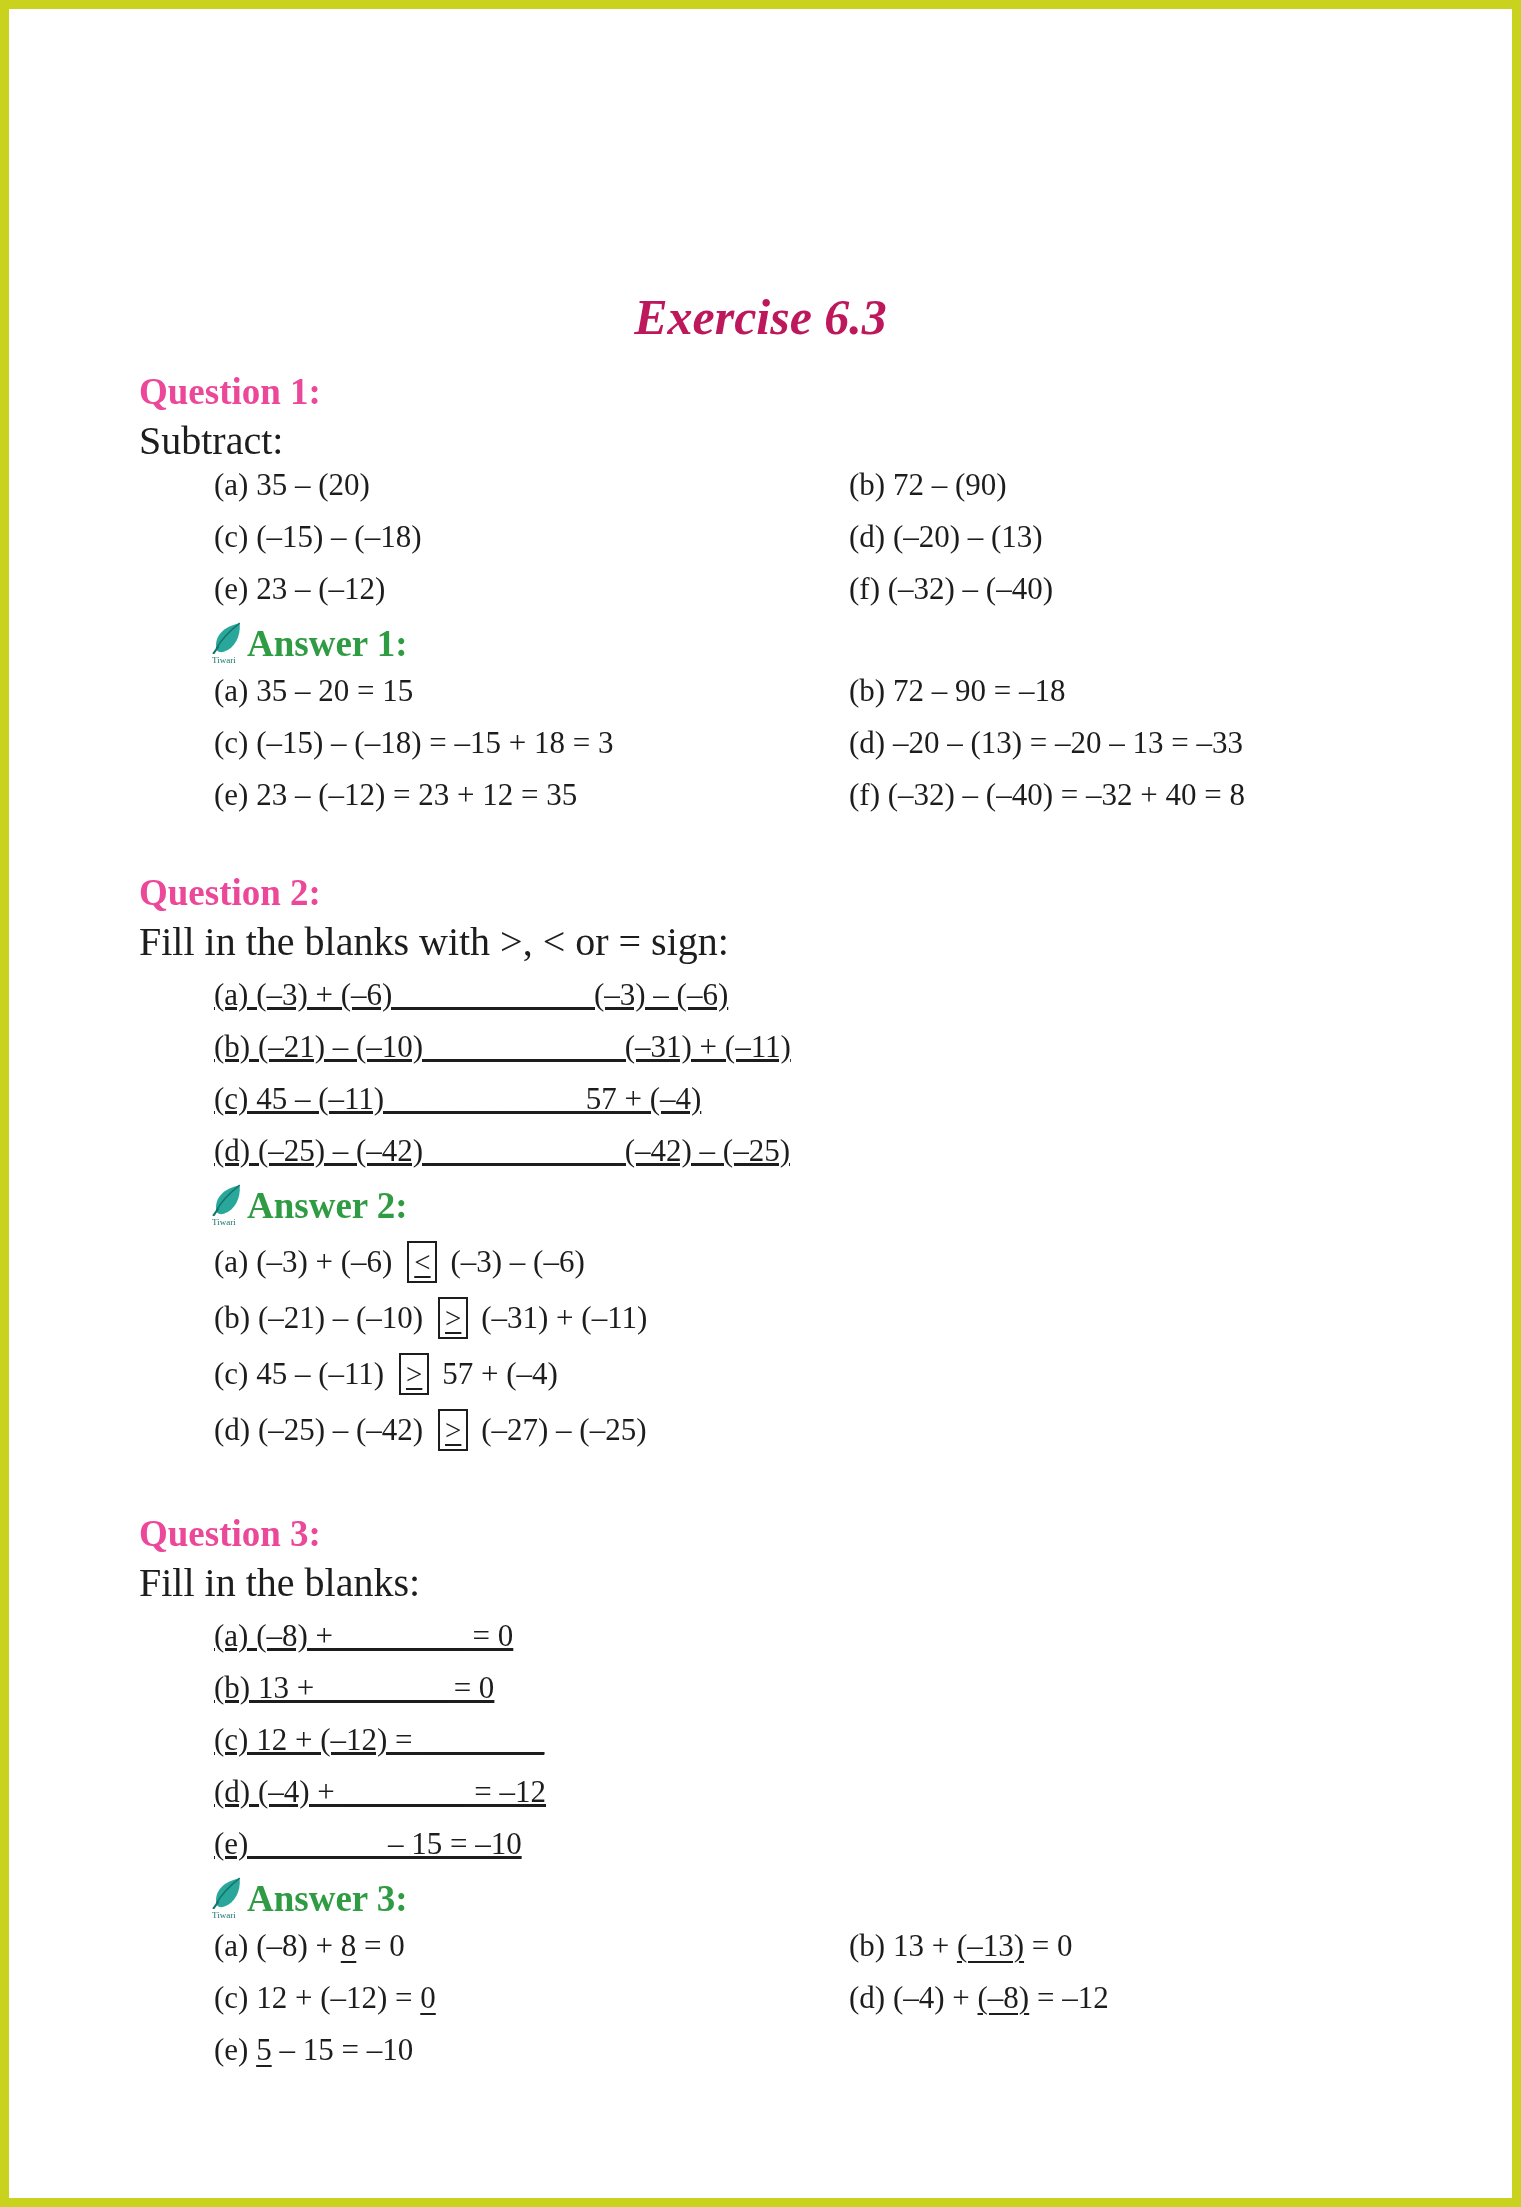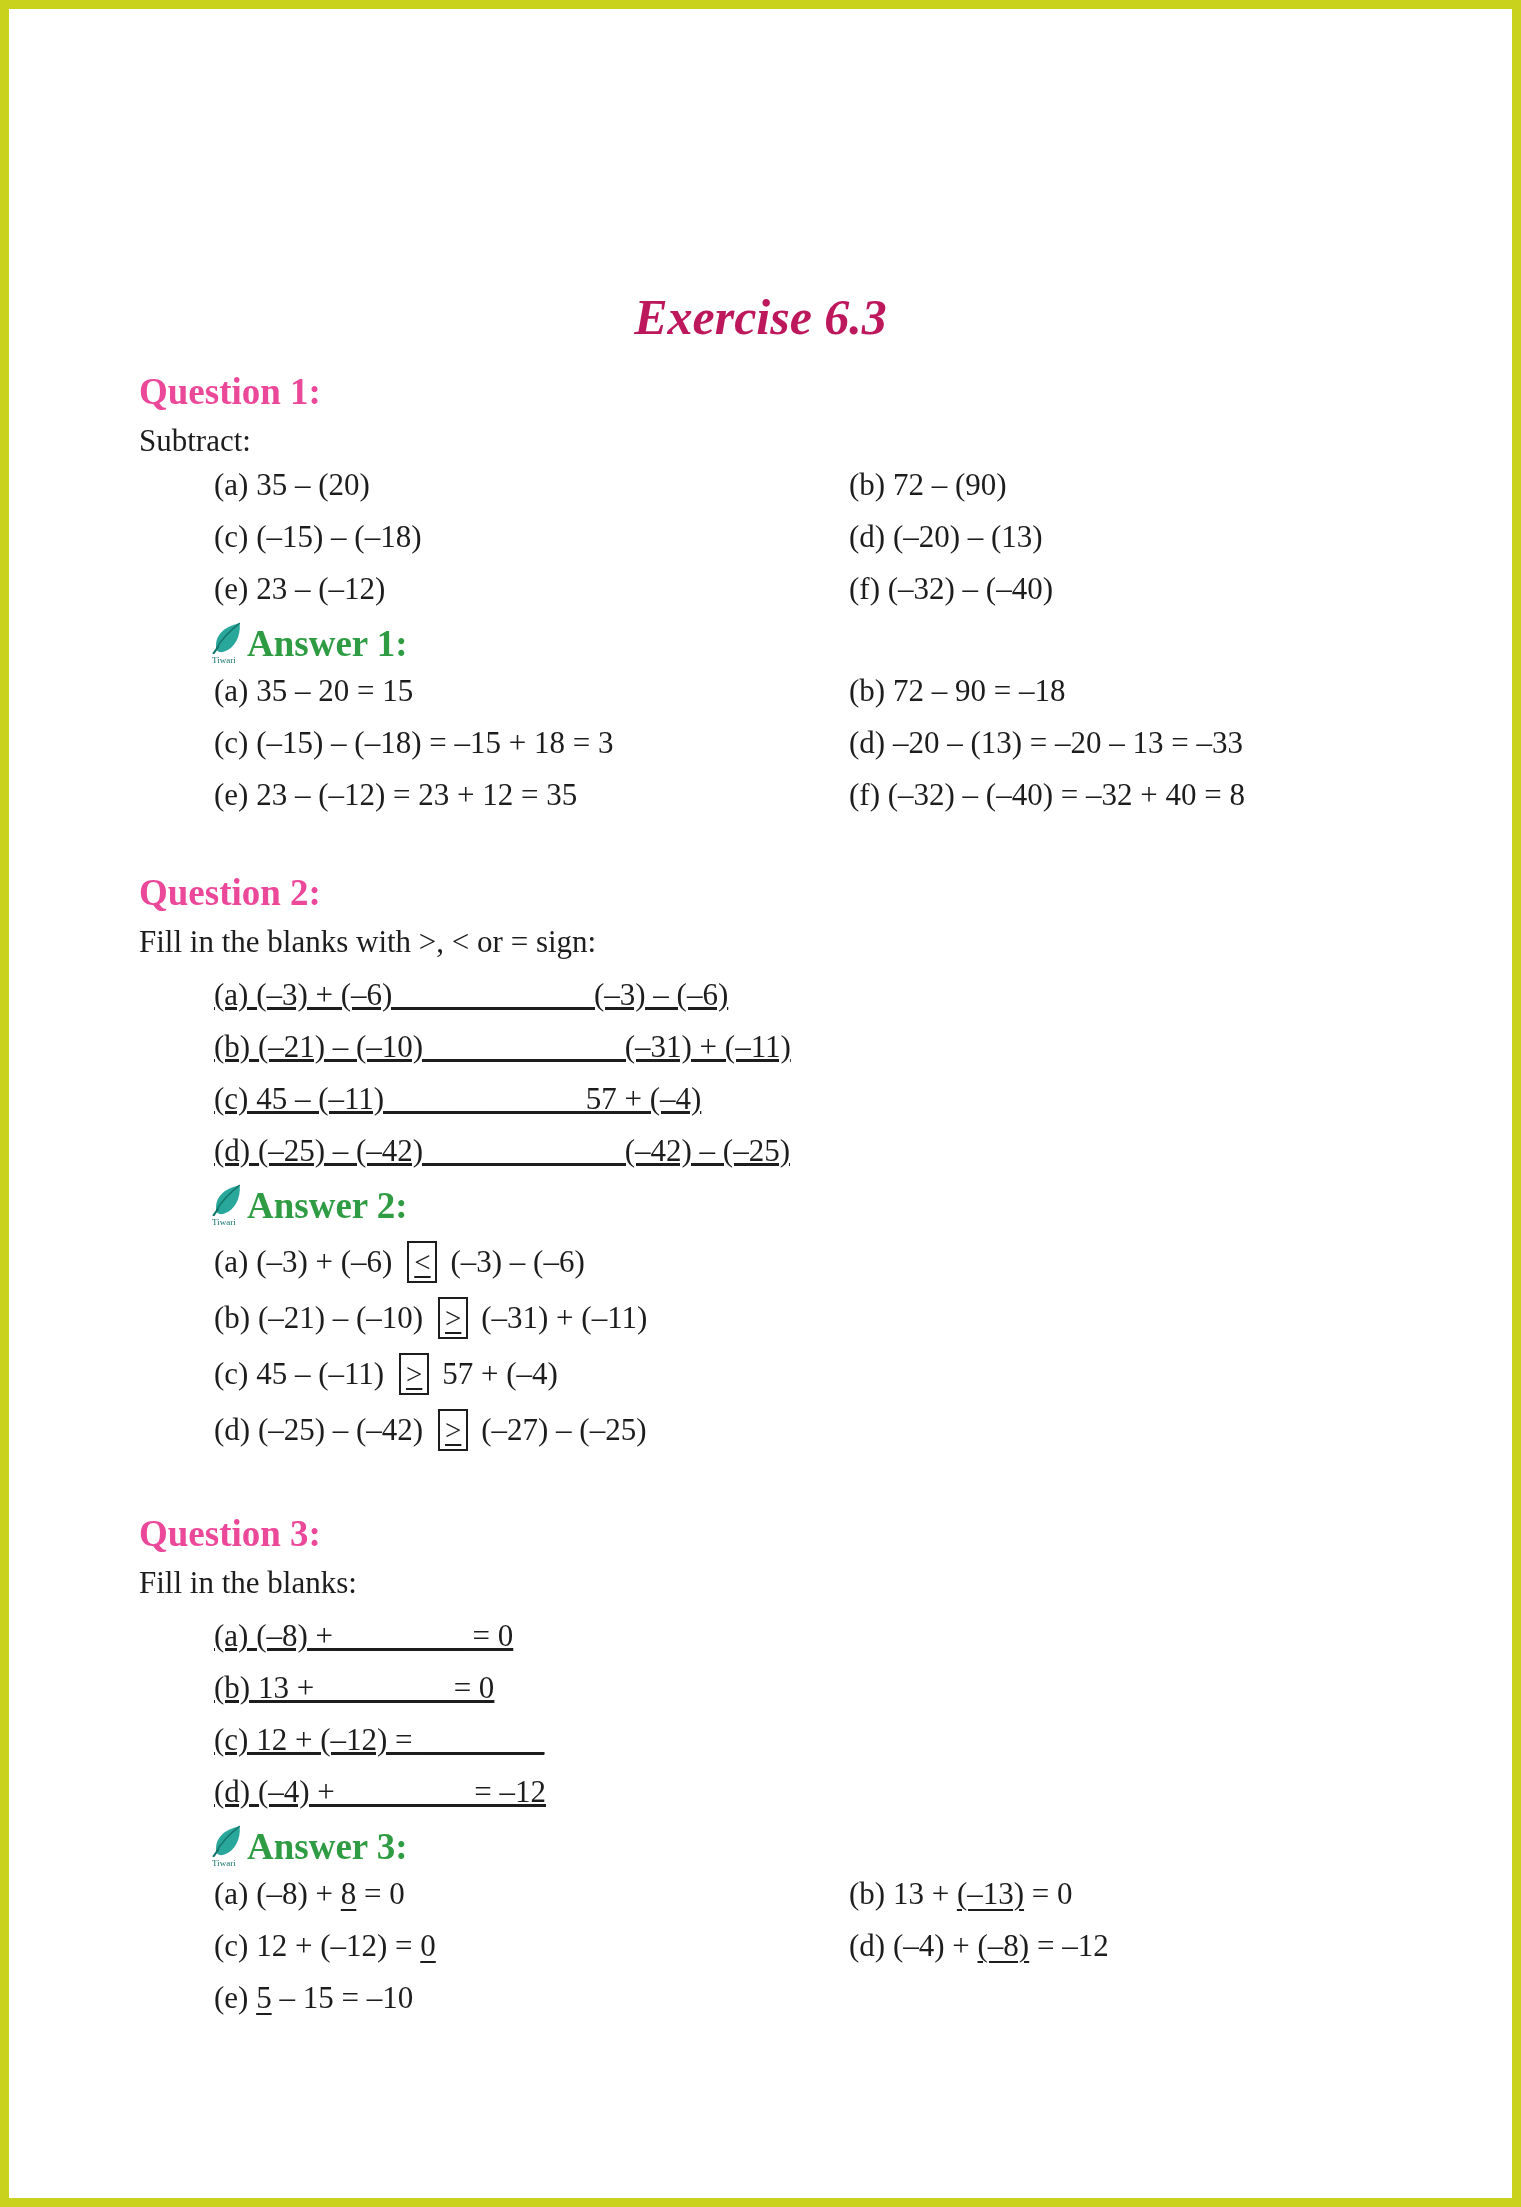--- a/index.html
+++ b/index.html
@@ -26,21 +26,21 @@
   .content { padding: 0 90px 0 130px; }
   .qhead {
     margin: 26px 0 0 0;
     font-size: 37px;
     line-height: 42px;
     font-weight: bold;
     color: #ec4899;
   }
   .prompt {
     margin: 10px 0 0 0;
-    font-size: 31px;
+    font-size: 40px;
     line-height: 36px;
   }
   .indent { margin-left: 75px; }
   .grid2 {
     display: grid;
     grid-template-columns: 635px 1fr;
     row-gap: 18px;
     margin-top: 9px;
     font-size: 31px;
     line-height: 34px;
@@ -193,20 +193,21 @@
     </section>
 
     <section class="gap-q3">
       <h2 class="qhead">Question 3:</h2>
       <p class="prompt">Fill in the blanks:</p>
       <div class="indent qlist">
         <div class="item">(a) (–8) + ________ = 0</div>
         <div class="item">(b) 13 + ________ = 0</div>
         <div class="item">(c) 12 + (–12) = ________</div>
         <div class="item">(d) (–4) + ________ = –12</div>
+        <div class="item">(e) ________ – 15 = –10</div>
       </div>
 
       <div class="ahead-row">
         <span class="logo">
           <svg width="34" height="32" viewBox="0 0 32 30" aria-hidden="true">
             <path d="M27 1 C 12 4, 3 13, 5 25 C 6 28, 9 29, 12 28 C 23 24, 28 13, 27 1 Z" fill="#2aa79b"></path>
             <path d="M5 25 C 10 16, 18 8, 27 1" stroke="#14756b" stroke-width="1.4" fill="none"></path>
             <path d="M2 30 L 7 23" stroke="#14756b" stroke-width="2" fill="none"></path>
           </svg>
           <svg width="34" height="11" viewBox="0 0 34 11" aria-hidden="true">

